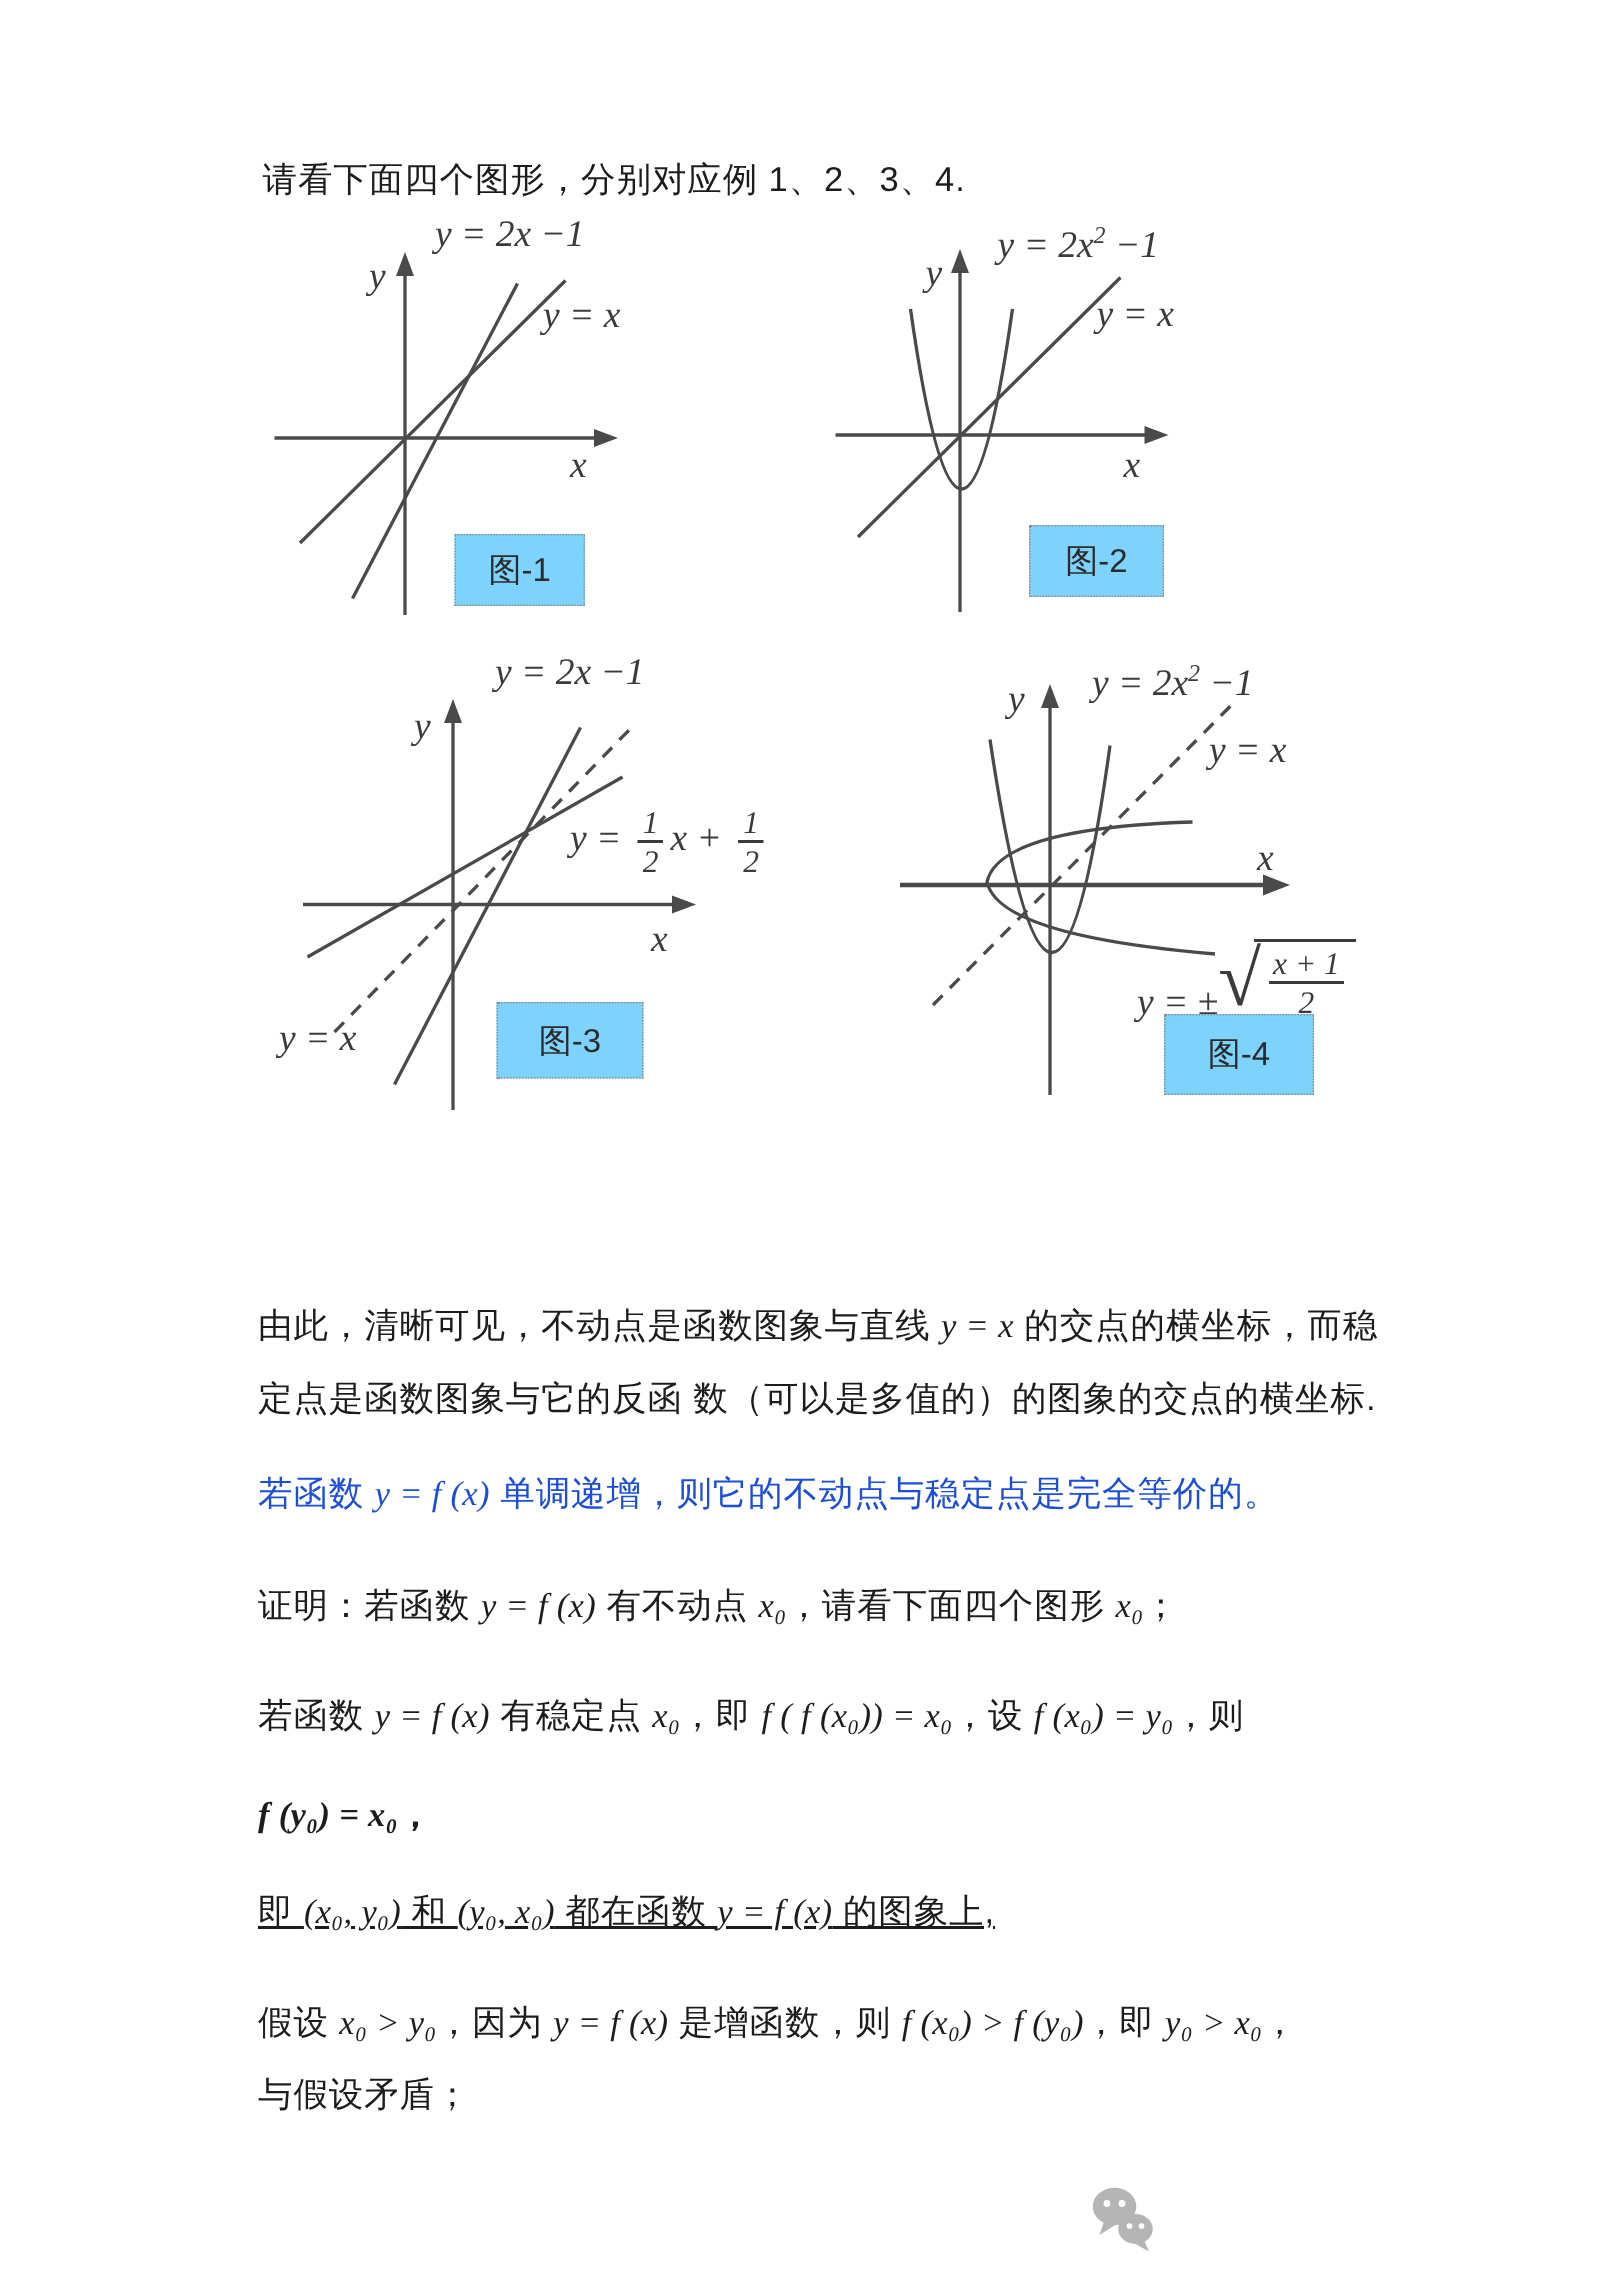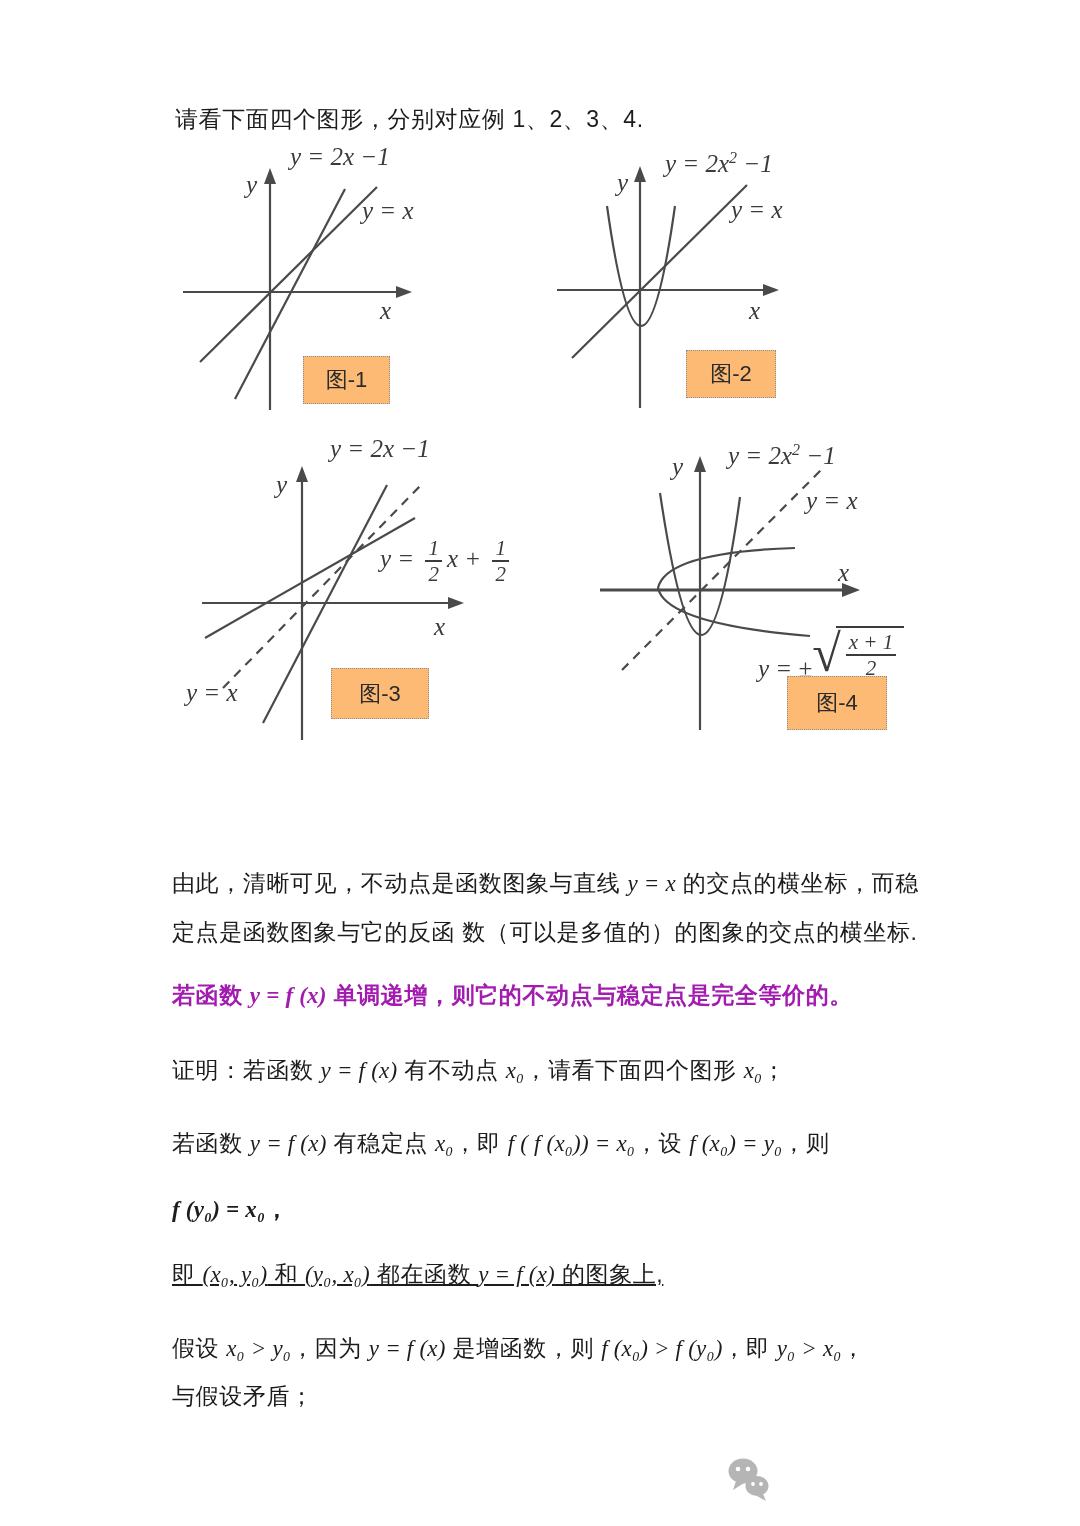--- a/index.html
+++ b/index.html
@@ -2,31 +2,31 @@
 <html><head>
 <meta charset="utf-8">
 <style>
   html,body { margin:0; padding:0; }
   body {
     width:1080px; height:1526px; background:#ffffff; position:relative;
     font-family:"Liberation Sans", sans-serif; color:#1c1c1c; overflow:hidden;
   }
   .textline { position:absolute; font-size:23px; letter-spacing:.6px; white-space:nowrap; line-height:1.2;margin-top:20px; }
   .textline .math { font-family:"Liberation Serif", serif; font-style:italic; letter-spacing:.2px; }
-  .red { color:#a21caf; font-weight:bold; }
+  .red { color:#1d4ed8; font-weight:normal; }
 
   .fig { position:absolute; }
   .fig svg { position:absolute; left:0; top:0; }
   .figlabel {
     position:absolute; font-family:"Liberation Serif", serif; font-style:italic;
     font-size:25px; color:#3b3b3b; white-space:nowrap; line-height:1;
   }
   .figlabel sup { font-size:16px; }
   .badge {
-    position:absolute; background:#fdba74; border:1px dotted #8f8f8f;
+    position:absolute; background:#7dd3fc; border:1px dotted #8f8f8f;
     color:#2b2b2b; font-size:22px; font-family:"Liberation Sans", sans-serif;
     font-style:normal; display:flex; align-items:center; justify-content:center;
   }
   .frac { display:inline-block; vertical-align:middle; text-align:center; font-size:21px; margin:0 5px; }
   .frac .num { display:block; border-bottom:2px solid #3b3b3b; padding:0 3px 1px; line-height:1.05; }
   .frac .den { display:block; line-height:1.05; padding-top:1px; }
   .radical { display:inline-flex; align-items:flex-start; }
   .rad-sign { font-size:52px; font-style:normal; line-height:.78; transform:translateY(8px); margin-right:-5px; }
   .rad-body { border-top:2.5px solid #3b3b3b; padding:3px 8px 0 10px; }
 
@@ -115,21 +115,21 @@
     </g>
   </svg>
   <span class="figlabel" style="left:168px; top:2px;"><span>y = 2x</span><sup>2</sup><span> −1</span></span>
   <span class="figlabel" style="left:112px; top:14px;">y</span>
   <span class="figlabel" style="left:246px; top:48px;">y = x</span>
   <span class="figlabel" style="left:278px; top:120px;">x</span>
   <span class="figlabel" style="left:198px; top:186px;"><span style="display:inline-block; transform:translateY(14px);">y = ±</span><span class="radical">
         <span class="rad-sign">√</span>
         <span class="rad-body"><span class="frac" style="margin:0;"><span class="num">x + 1</span><span class="den">2</span></span></span>
       </span></span>
-  <div class="badge" style="left:227px; top:236px; width:98px; height:52px;text-align:center;">图-4</div>
+  <div class="badge" style="left:216px; top:236px; width:98px; height:52px;text-align:center;">图-4</div>
 </div>
 
 <div class="textline" style="left:172px; top:850px;text-align:center;"><span>由此，清晰可见，不动点是函数图象与直线 </span><span class="math">y = x</span><span> 的交点的横坐标，而稳</span></div>
 <div class="textline" style="left:172px; top:899px;"><span>定点是函数图象与它的反函 数（可以是多值的）的图象的交点的横坐标.</span></div>
 <div class="textline red" style="left:172px; top:962px;"><span>若函数 </span><span class="math">y = f (x)</span><span> 单调递增，则它的不动点与稳定点是完全等价的。</span></div>
 <div class="textline" style="left:172px; top:1037px;"><span>证明：若函数 </span><span class="math">y = f (x)</span><span> 有不动点 </span><span class="math">x₀</span><span>，请看下面四个图形 </span><span class="math">x₀</span><span>；</span></div>
 <div class="textline" style="left:172px; top:1110px;"><span>若函数 </span><span class="math">y = f (x)</span><span> 有稳定点 </span><span class="math">x₀</span><span>，即 </span><span class="math">f ( f (x₀)) = x₀</span><span>，设 </span><span class="math">f (x₀) = y₀</span><span>，则</span></div>
 <div class="textline" style="left:172px; top:1176px;font-weight:bold;"><span class="math">f (y₀) = x₀</span><span>，</span></div>
 <div class="textline" style="left:172px; top:1241px;text-decoration:underline;"><span>即 </span><span class="math">(x₀, y₀)</span><span> 和 </span><span class="math">(y₀, x₀)</span><span> 都在函数 </span><span class="math">y = f (x)</span><span> 的图象上,</span></div>
 <div class="textline" style="left:172px; top:1315px;"><span>假设 </span><span class="math">x₀ &gt; y₀</span><span>，因为 </span><span class="math">y = f (x)</span><span> 是增函数，则 </span><span class="math">f (x₀) &gt; f (y₀)</span><span>，即 </span><span class="math">y₀ &gt; x₀</span><span>，</span></div>

